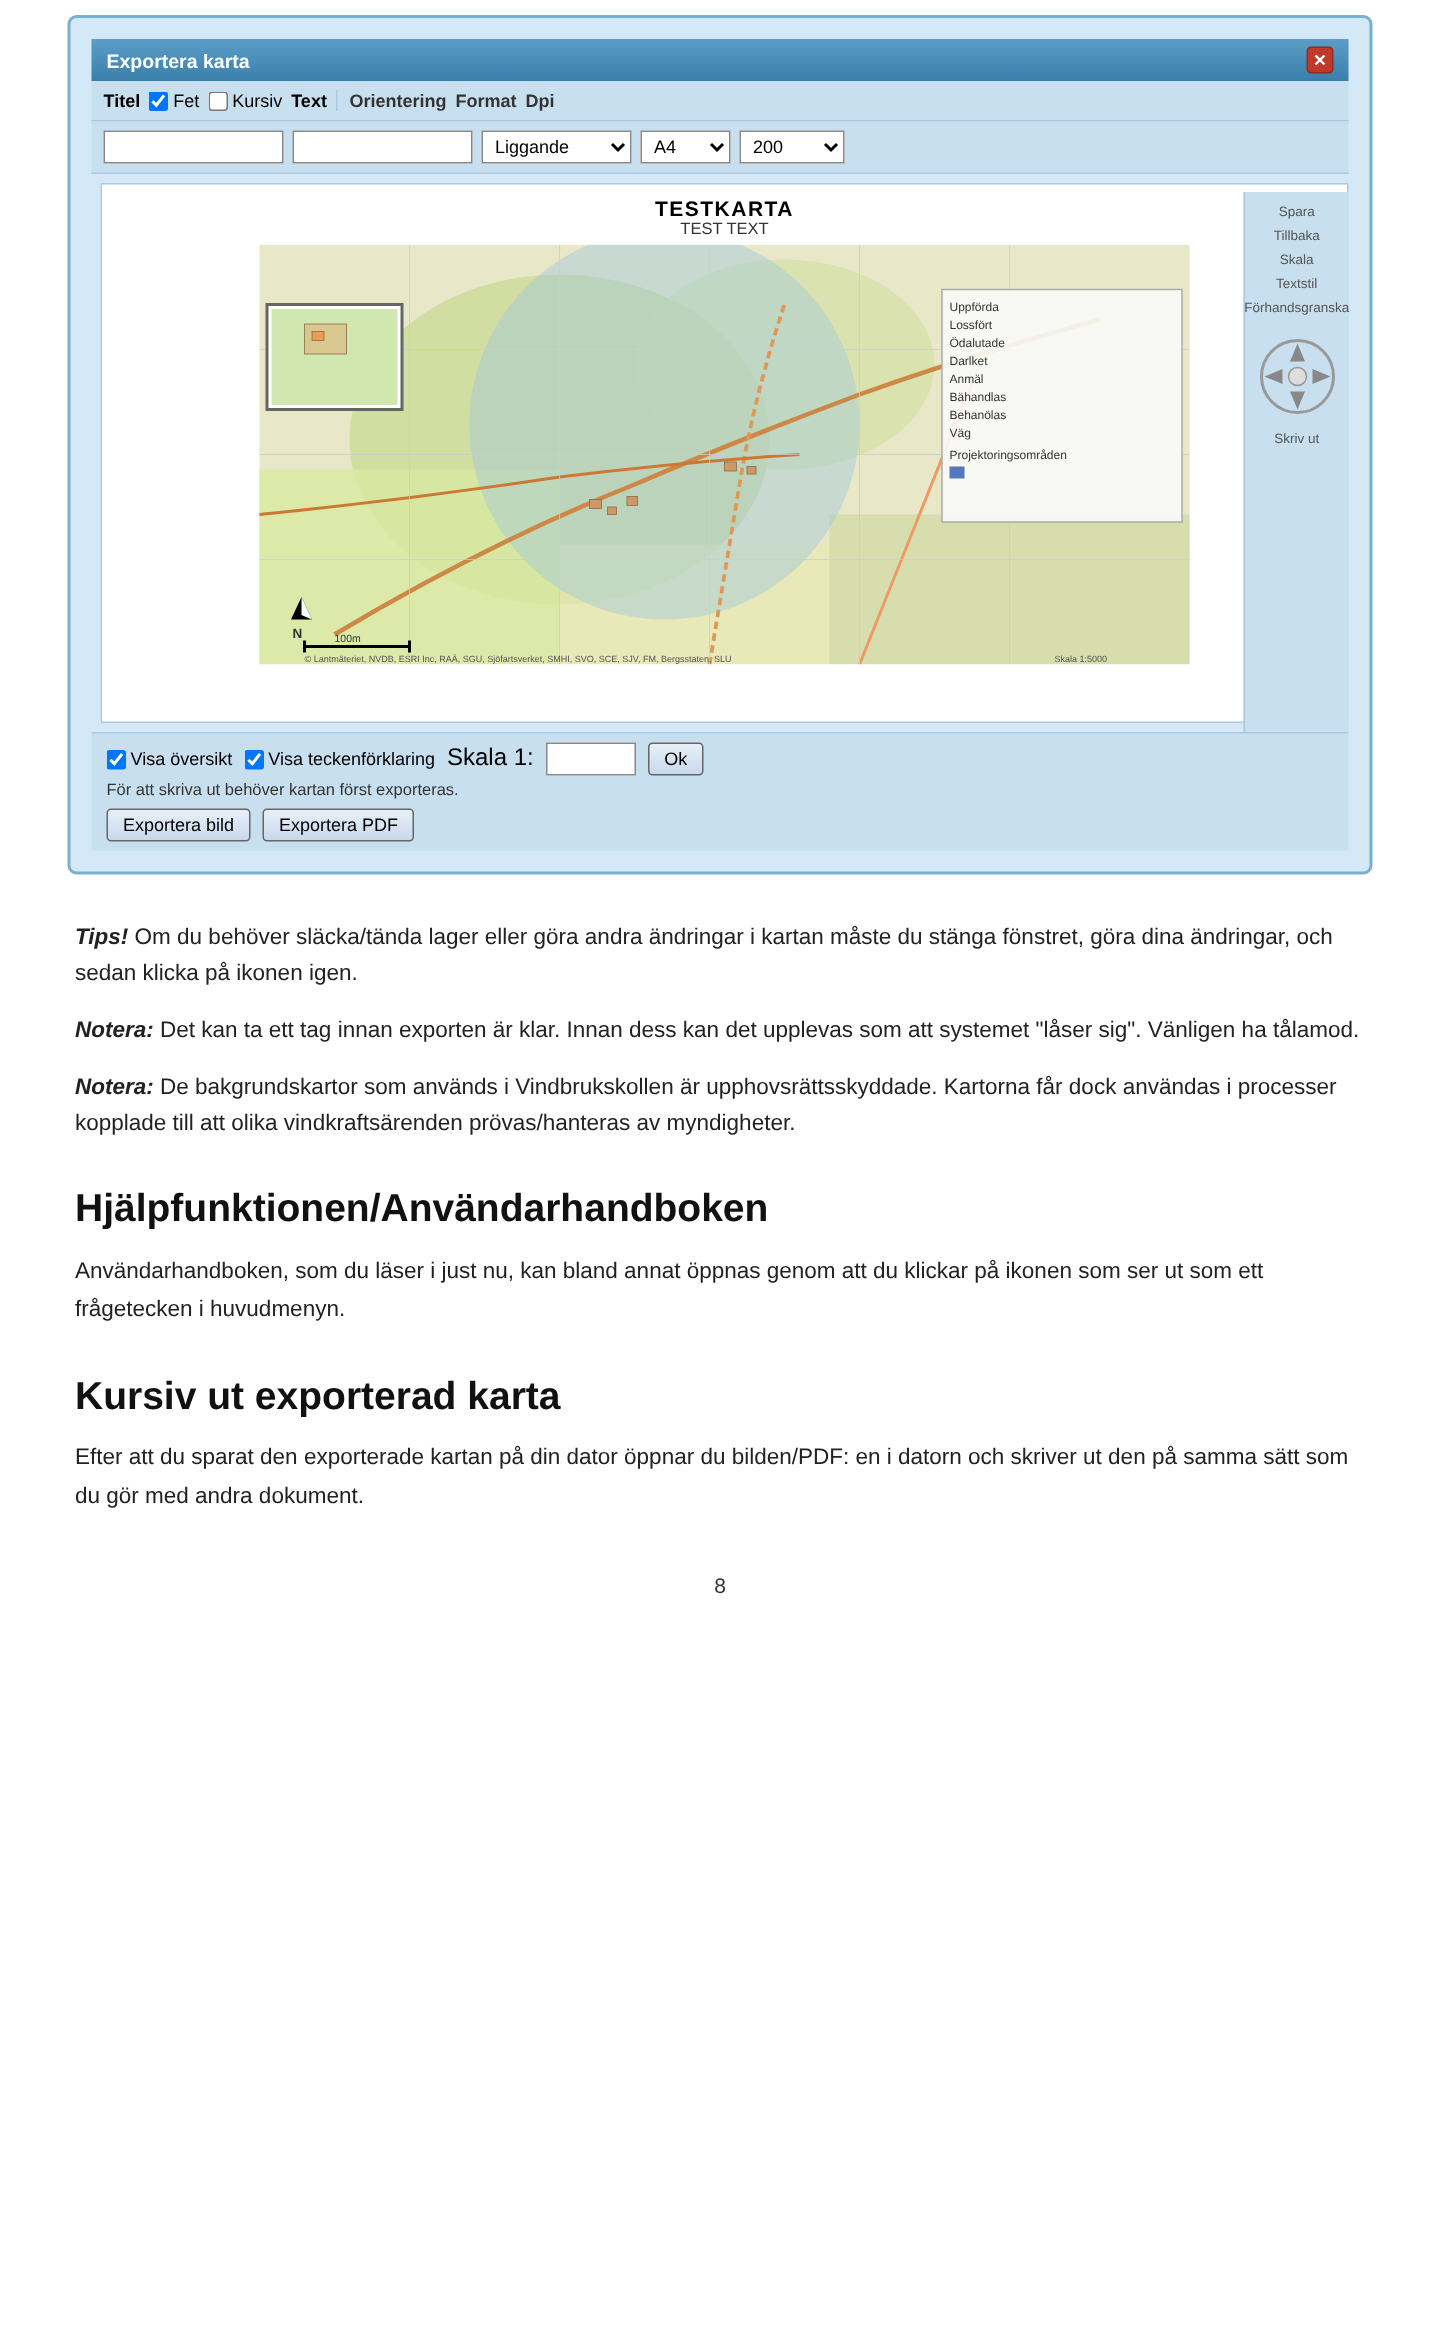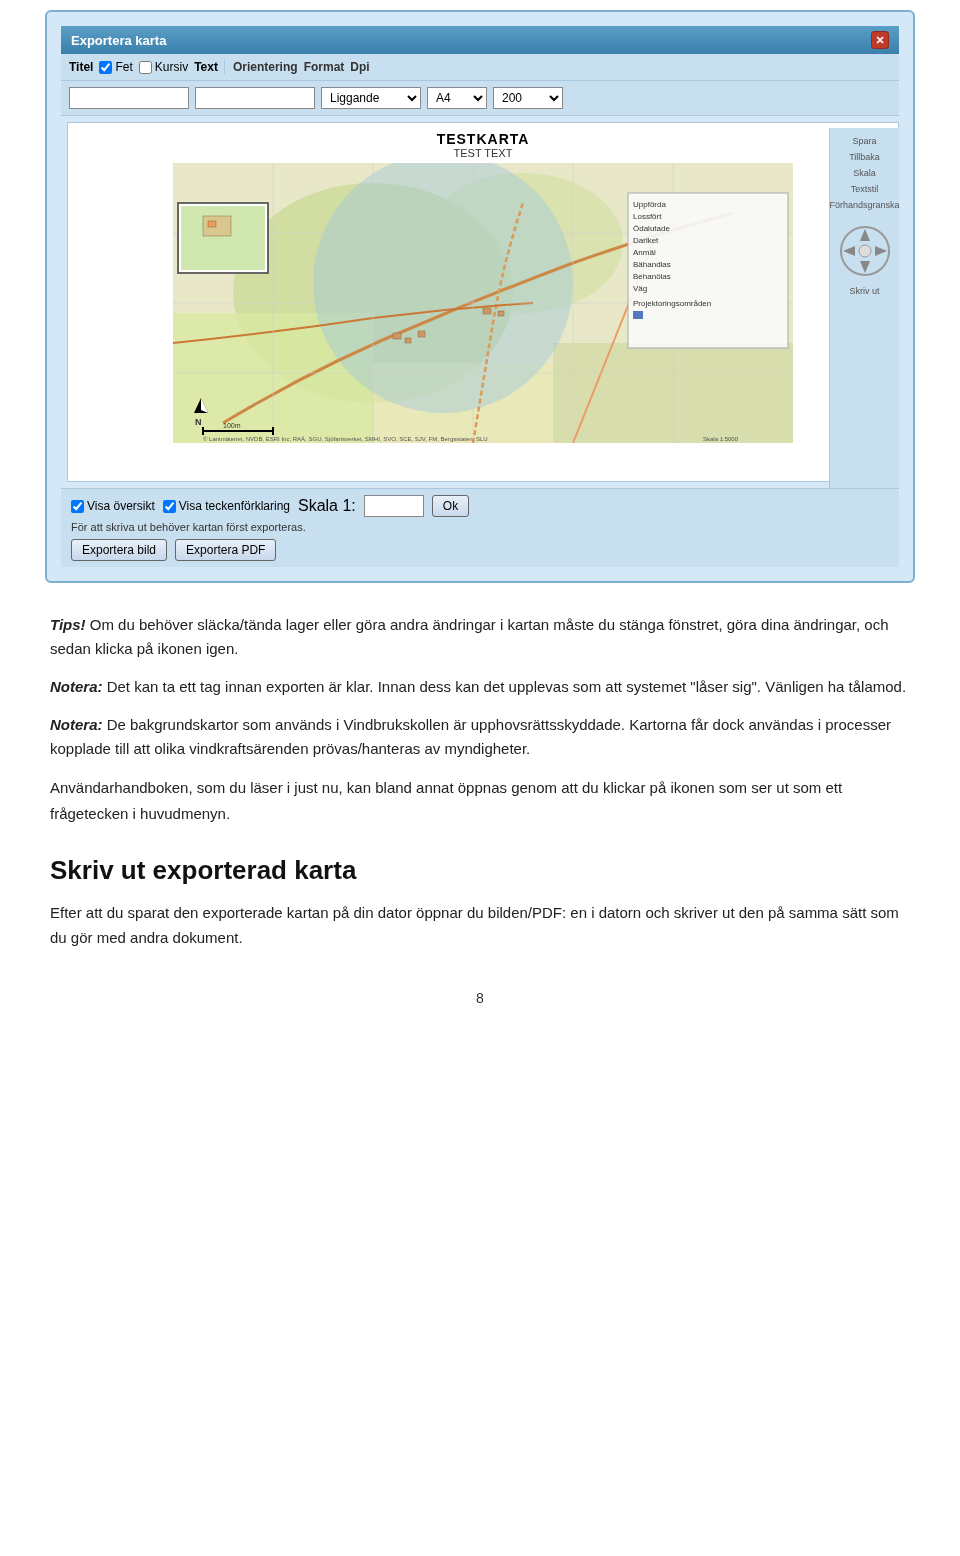--- a/index.html
+++ b/index.html
@@ -415,19 +415,20 @@
   <div class="tips-block">
     <span class="nota-label">Notera:</span>
     <span>Det kan ta ett tag innan exporten är klar. Innan dess kan det upplevas som att systemet "låser sig". Vänligen ha tålamod.</span>
   </div>
 
   <div class="tips-block">
     <span class="nota-label">Notera:</span>
     <span>De bakgrundskartor som används i Vindbrukskollen är upphovsrättsskyddade. Kartorna får dock användas i processer kopplade till att olika vindkraftsärenden prövas/hanteras av myndigheter.</span>
   </div>
 
+  <h2 class="section-heading">Hjälpfunktionen/Användarhandboken</h2>
   <p class="section-body">Användarhandboken, som du läser i just nu, kan bland annat öppnas genom att du klickar på ikonen som ser ut som ett frågetecken i huvudmenyn.</p>
 
-  <h2 class="section-heading">Skriv ut exporterad karta</h2>
+  <h2 class="section-heading">Kursiv ut exporterad karta</h2>
   <p class="section-body">Efter att du sparat den exporterade kartan på din dator öppnar du bilden/PDF: en i datorn och skriver ut den på samma sätt som du gör med andra dokument.</p>
 
   <div class="page-number">8</div>
 </div>
 
 </body></html>

